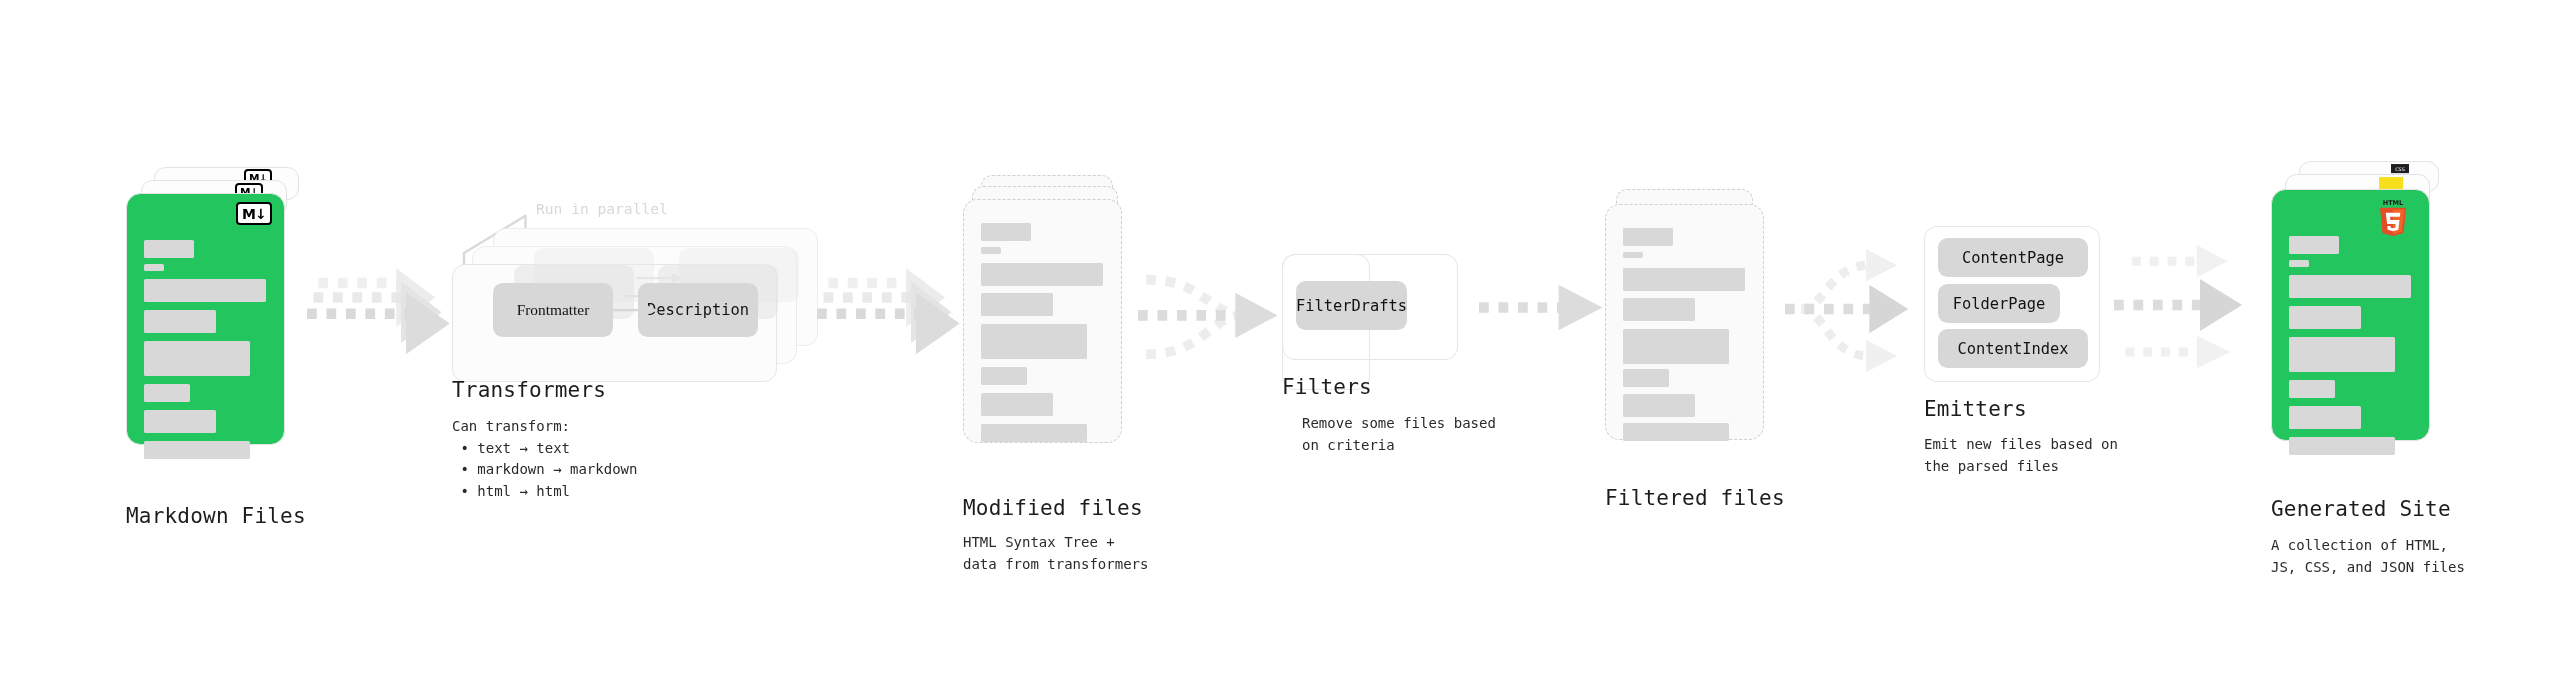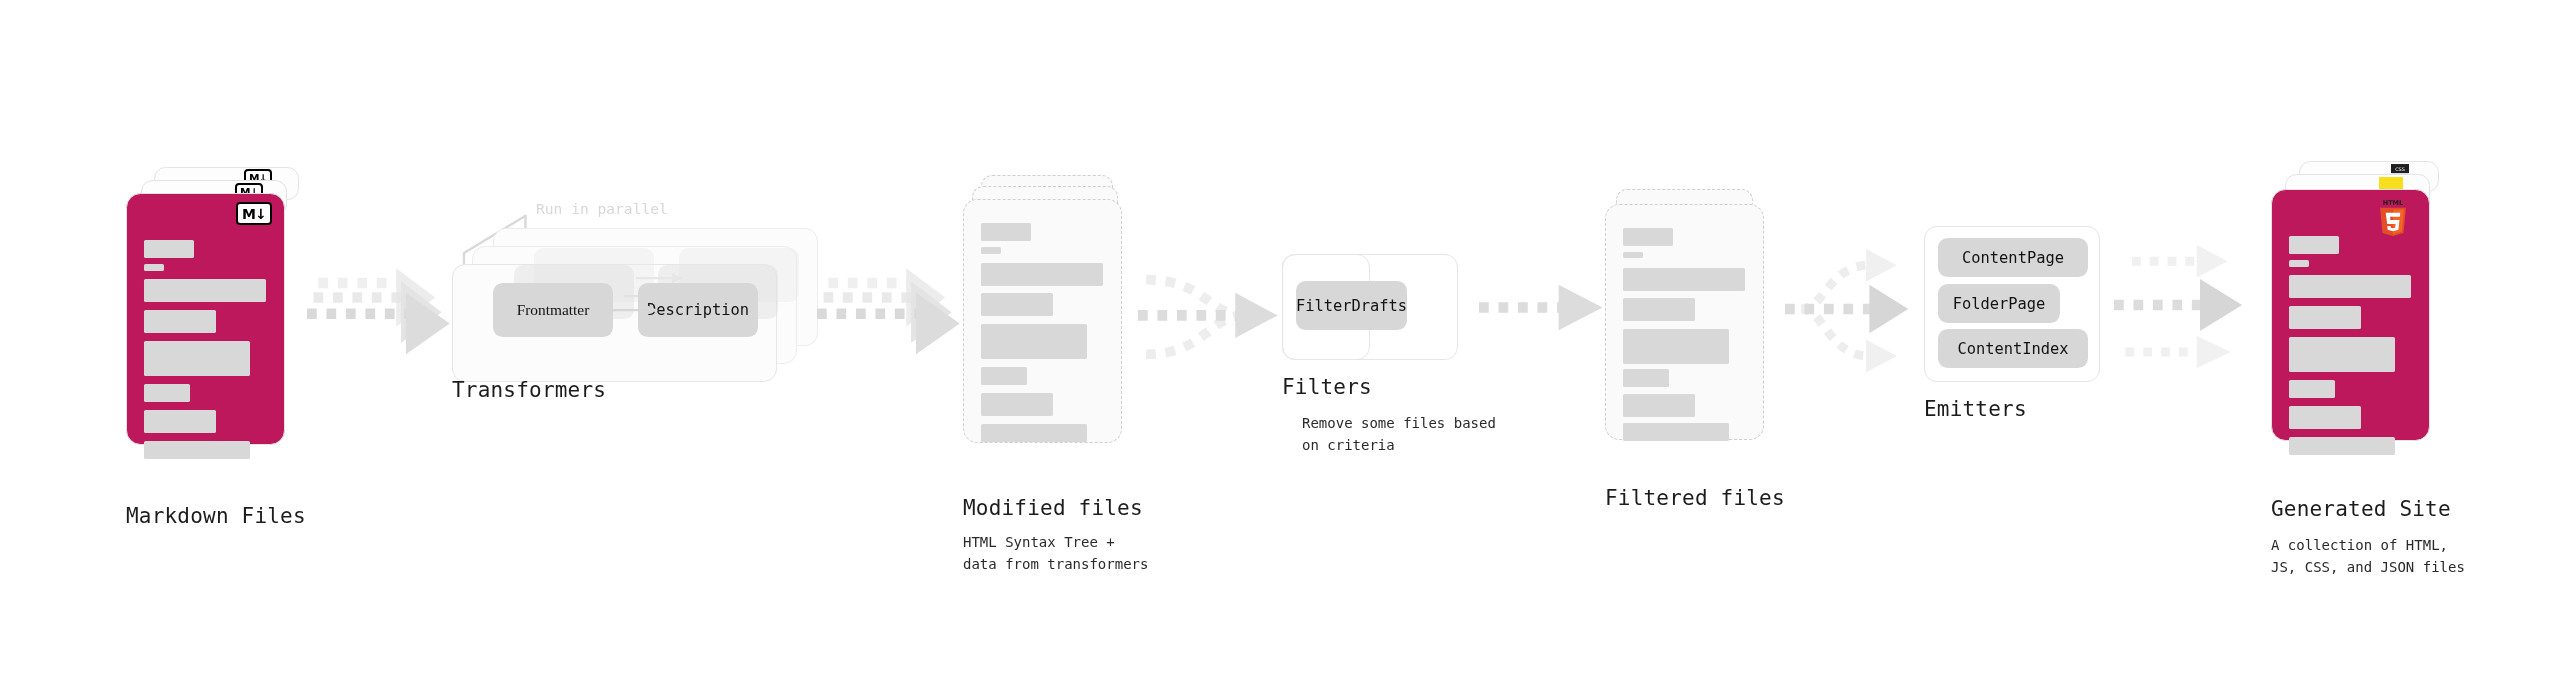--- a/index.html
+++ b/index.html
@@ -7,21 +7,21 @@
     width: 2576px; height: 681px;
     background: #ffffff;
     font-family: "DejaVu Sans Mono", "Liberation Mono", monospace;
     overflow: hidden;
   }
   #stage { position: relative; width: 2576px; height: 681px; }
 
   
   .card {
     position: absolute;
-    background: #be185d;
+    background: #22c55e;
     border: 1.6px solid #e3e3e3;
     border-radius: 14.6px;
   }
   .card.dashed {
     background: #fafafa;
     border-style: dashed;
     border-color: #cfcfcf;
     border-width: 1.6px;
   }
   .card.plain { background: #ffffff; }
@@ -181,20 +181,24 @@
       <span>Description</span>
     </div>
     <div class="arrow" style="left:159px; top:74px;">
       <svg width="49" height="16.3" viewBox="0 0 60 20">
         <line x1="0" y1="10" x2="44" y2="10" stroke="#d6d6d6" stroke-width="3"></line>
         <polygon points="44,4 58,10 44,16" fill="#d6d6d6"></polygon>
       </svg>
     </div>
   </div>
   <div class="seclabel" style="left:452px; top:378px;">Transformers</div>
+  <div class="secdesc" style="left:452px; top:416px;">Can transform:
+ • text → text
+ • markdown → markdown
+ • html → html</div>
 
   <div class="arrow" style="left:817px; top:268px;">
     <svg width="146" height="98" viewBox="0 0 180 120">
       <g stroke="#e9e9e9" stroke-width="13" stroke-dasharray="12 12" fill="none" opacity="0.75">
         <line x1="14" y1="18" x2="118" y2="18"></line>
       </g>
       <polygon points="110,0 158,36 110,72" fill="#ececec"></polygon>
       <g stroke="#e5e5e5" stroke-width="13" stroke-dasharray="12 12" fill="none" opacity="0.85">
         <line x1="8" y1="36" x2="124" y2="36"></line>
       </g>
@@ -228,21 +232,21 @@
     <svg width="146" height="114" viewBox="0 0 180 140">
       <path d="M 10 24 C 80 24, 86 64, 126 68" stroke="#ededed" stroke-width="12" stroke-dasharray="12 12" fill="none"></path>
       <path d="M 10 116 C 80 116, 86 72, 126 68" stroke="#ededed" stroke-width="12" stroke-dasharray="12 12" fill="none"></path>
       <g stroke="#dcdcdc" stroke-width="13" stroke-dasharray="12 12" fill="none">
         <line x1="0" y1="68" x2="126" y2="68"></line>
       </g>
       <polygon points="120,40 172,68 120,96" fill="#dcdcdc"></polygon>
     </svg>
   </div>
 
-  <div class="card plain" style="left:1282px; top:254px; width:88px; height:106px; border-radius:13px; border-color:#e6e6e6;">
+  <div class="card plain" style="left:1282px; top:254px; width:88px; height:136px; border-radius:13px; border-color:#e6e6e6;">
     <div class="chip" style="left:13px; top:26px; width:111px; height:49px;">
       <span>FilterDrafts</span>
     </div>
   </div>
 
   <div class="card plain" style="left:1282px; top:254px; width:176px; height:106px; border-radius:13px; border-color:#e6e6e6; background:transparent;"></div>
 
   <div class="seclabel" style="left:1282px; top:375px;">Filters</div>
   <div class="secdesc" style="left:1302px; top:413px;">Remove some files based
 on criteria</div>
@@ -292,20 +296,22 @@
       <span>ContentPage</span>
     </div>
     <div class="chip" style="left:13px; top:57px;  width:122px; height:39px;">
       <span>FolderPage</span>
     </div>
     <div class="chip" style="left:13px; top:102px; width:150px; height:39px;">
       <span>ContentIndex</span>
     </div>
   </div>
   <div class="seclabel" style="left:1924px; top:397px;">Emitters</div>
+  <div class="secdesc" style="left:1924px; top:434px;">Emit new files based on
+the parsed files</div>
 
   <div class="arrow" style="left:2114px; top:232px;">
     <svg width="146" height="146" viewBox="0 0 180 180">
 
       <g stroke="#f0f0f0" stroke-width="11" stroke-dasharray="11 11" fill="none">
         <line x1="22" y1="36" x2="106" y2="36"></line>
       </g>
       <polygon points="102,16 140,36 102,56" fill="#f1f1f1"></polygon>
 
       <g stroke="#dcdcdc" stroke-width="13" stroke-dasharray="12 12" fill="none">

